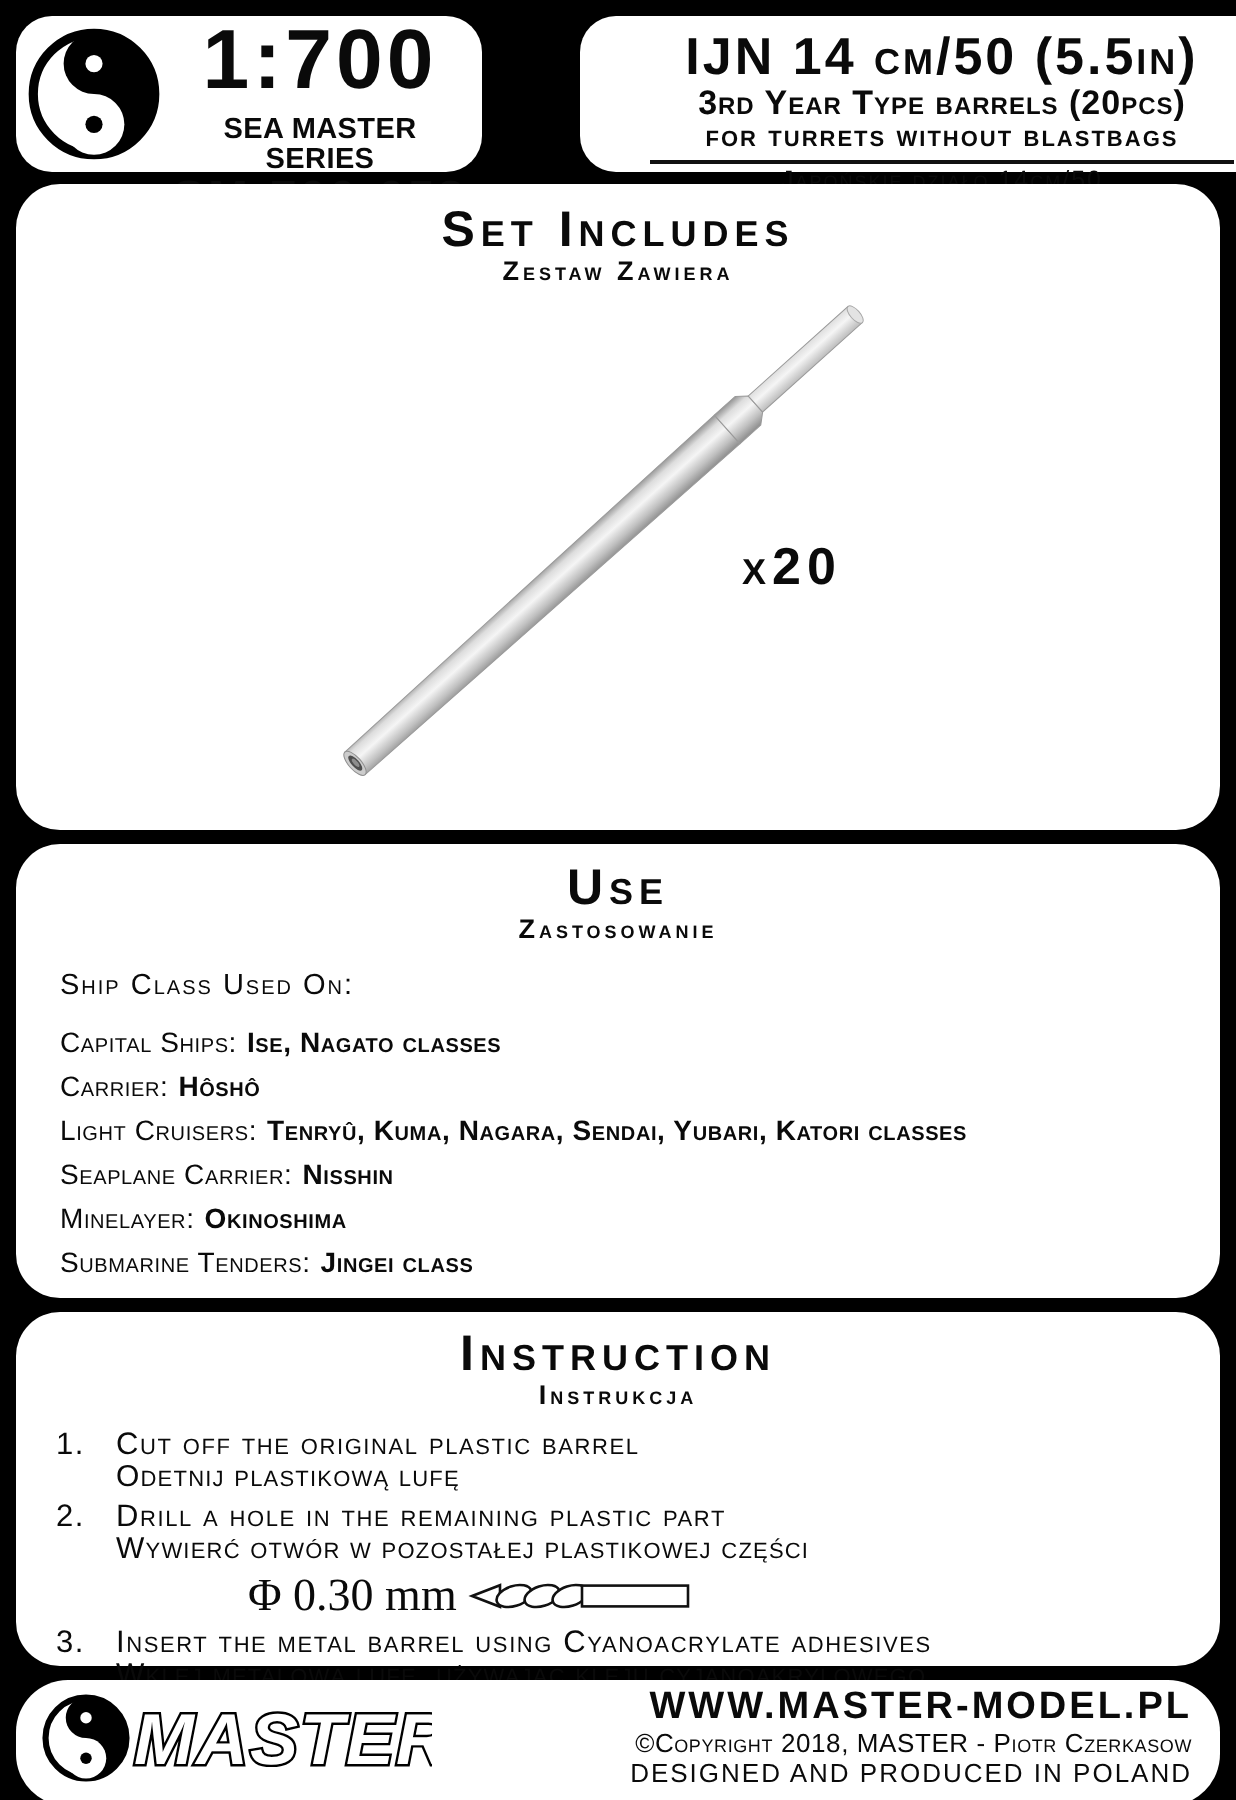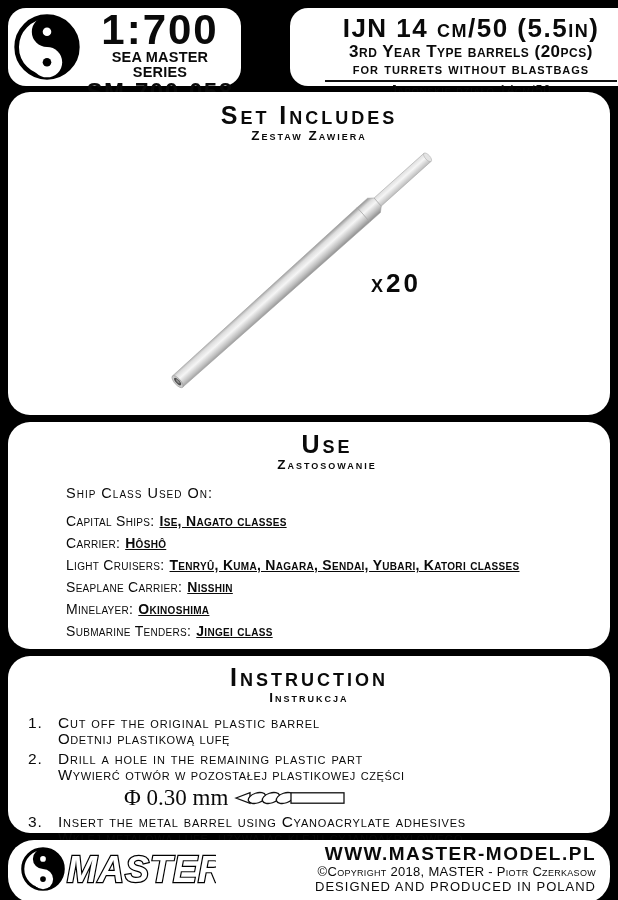--- a/index.html
+++ b/index.html
@@ -9,48 +9,48 @@
   }
   .panel{position:absolute;left:8px;width:602px;background:#fff;border-radius:22px;box-sizing:border-box;}
   .sc{font-variant:small-caps;}
   .nowrap{white-space:nowrap;}
 
   
   .hdr-left{top:8px;width:233px;height:78px;border-radius:18px;}
   .hdr-left .logo{position:absolute;left:6px;top:6px;width:66px;height:66px;}
   .hdr-brand{position:absolute;left:76px;top:2px;width:152px;text-align:center;}
   .brand-scale{font-size:42px;font-weight:bold;line-height:40px;letter-spacing:2px;}
-  .brand-series{font-size:14.5px;font-weight:bold;line-height:15px;letter-spacing:0.2px;}
+  .brand-series{font-size:14.5px;font-weight:bold;line-height:15px;letter-spacing:0.2px;margin-top:8px;}
   .brand-code{font-size:24px;font-weight:bold;line-height:23px;letter-spacing:1.5px;}
 
   .hdr-right{left:248px;top:8px;width:362px;height:78px;border-radius:18px;text-align:center;padding-top:7px;margin-left:42px;}
   .prod-title{font-size:26px;font-weight:bold;line-height:26px;letter-spacing:1.5px;}
   .prod-sub1{font-size:17px;font-weight:bold;line-height:19px;letter-spacing:0.5px;margin-top:1px;}
   .prod-sub2{font-size:15px;font-weight:bold;line-height:16px;letter-spacing:1px;}
   .prod-divider{width:292px;border:none;border-top:2px solid #111;margin:3px auto 2px auto;}
   .prod-pl{font-size:12.5px;line-height:13px;letter-spacing:1px;}
 
   
   .sec-title{font-size:25px;font-weight:bold;letter-spacing:3px;text-align:center;line-height:26px;}
   .sec-sub{font-size:13.5px;font-weight:bold;letter-spacing:2px;text-align:center;line-height:15px;}
 
   
   .panel-set{top:92px;height:323px;}
   .panel-set .sec-title{margin-top:10px;}
   .barrel-svg{position:absolute;left:0;top:0;}
   .qty-label{position:absolute;left:363px;top:176px;font-size:26px;font-weight:bold;letter-spacing:3px;}
 
   
-  .panel-use{top:422px;height:227px;padding-left:36px;}
+  .panel-use{top:422px;height:227px;}
   .panel-use .sec-title{margin-top:9px;}
   .use-list{margin:13px 0 0 22px;}
   .use-intro{font-size:14.5px;letter-spacing:1px;line-height:16px;margin-bottom:13px;}
   .use-line{font-size:14px;letter-spacing:0.3px;line-height:15px;margin-bottom:7px;white-space:nowrap;}
   .ul-label{font-weight:normal;margin-right:5px;}
-  .ul-value{font-weight:bold;text-decoration:underline;}
+  .ul-value{font-weight:bold;}
 
   
   .panel-instr{top:656px;height:177px;}
   .panel-instr .sec-title{margin-top:8px;}
   .steps{margin:9px 0 0 20px;}
   .step-en{font-size:15.5px;letter-spacing:0.8px;line-height:17px;white-space:nowrap;display:flex;}
   .step-num{width:30px;flex:0 0 30px;}
   .step-pl{font-size:15px;letter-spacing:0.6px;line-height:13px;margin:1px 0 0 30px;white-space:nowrap;}
   .step{margin-bottom:5px;}
   .drill-row{margin:2px 0 3px 96px;display:flex;align-items:center;height:24px;}

